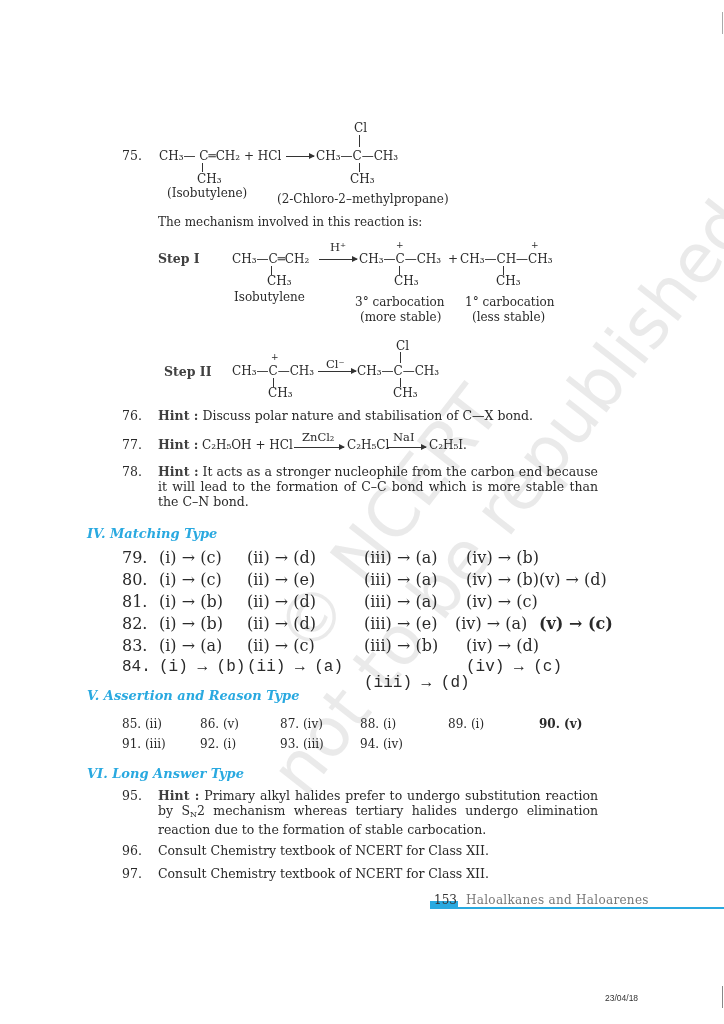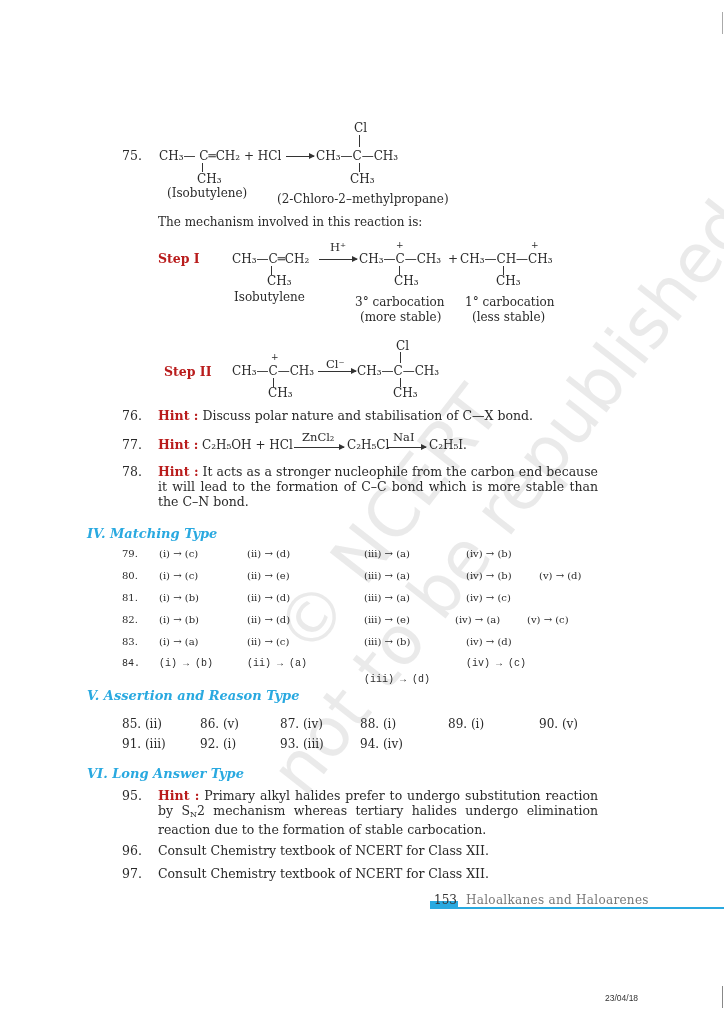--- a/index.html
+++ b/index.html
@@ -5,35 +5,35 @@
   html, body { margin: 0; padding: 0; }
   body {
     width: 724px; height: 1024px; position: relative; overflow: hidden;
     background: #ffffff; color: #2a2a2a;
     font-family: "DejaVu Serif", "Liberation Serif", serif;
     font-size: 12.5px;
   }
   .abs { position: absolute; }
   .num { position: absolute; left: 122px; }
   .txt { position: absolute; left: 158px; width: 440px; line-height: 15px; }
-  b { font-weight: bold; color: #b91c1c; }
+  b { font-weight: bold; color: #404040; }
   sub { font-size: 8px; vertical-align: -2px; }
   .chem { position: absolute; white-space: nowrap; font-size: 12px; }
   .vline { position: absolute; width: 1px; background: #333; }
   .arrow { position: absolute; height: 1px; background: #333; }
   .arrow::after {
     content: ""; position: absolute; right: -1px; top: -3px;
     border-left: 6px solid #333; border-top: 3.5px solid transparent; border-bottom: 3.5px solid transparent;
   }
   .small { font-size: 11.5px; }
   .section-title {
     position: absolute; left: 87px; color: #29a9e0; font-weight: bold; font-style: italic;
     font-size: 13px;
   }
-  .row { position: absolute; left: 122px; width: 480px; height: 16px; font-size: 10px; }
+  .row { position: absolute; left: 122px; width: 480px; height: 16px; font-size: 16px; }
   .row span { position: absolute; white-space: nowrap; }
   .ar-grid { position: absolute; font-size: 12px; }
   .ar-grid span { position: absolute; white-space: nowrap; }
   .watermark {
     position: absolute; color: rgba(180,180,180,0.28); font-family: "DejaVu Sans", sans-serif;
     font-size: 68px; white-space: nowrap; transform-origin: left top; pointer-events: none;
   }
   .footer-bar { position: absolute; left: 430px; top: 907px; width: 294px; height: 2px; background: #29a9e0; }
   .footer-num-bg { position: absolute; left: 430px; top: 901px; width: 28px; height: 8px; background: #29a9e0; }
 </style>
@@ -144,21 +144,21 @@
     <span style="left:242px;">(iii) → (a)</span>
     <span style="left:344px;">(iv) → (c)</span>
     <span style="left:417px;"></span>
   </div>
   <div class="row" style="top:614px;">
     <span style="left:0;">82.</span>
     <span style="left:37px;">(i) → (b)</span>
     <span style="left:125px;">(ii) → (d)</span>
     <span style="left:242px;">(iii) → (e)</span>
     <span style="left:333px;text-align:center;">(iv) → (a)</span>
-    <span style="left:405px;">(v) → (c)</span>
+    <span style="left:417px;font-weight:bold;">(v) → (c)</span>
   </div>
   <div class="row" style="top:636px;">
     <span style="left:0;">83.</span>
     <span style="left:37px;">(i) → (a)</span>
     <span style="left:125px;">(ii) → (c)</span>
     <span style="left:242px;">(iii) → (b)</span>
     <span style="left:344px;">(iv) → (d)</span>
     <span style="left:417px;"></span>
   </div>
   <div class="row" style="top:658px;font-family:Liberation Mono, monospace;">
@@ -171,21 +171,21 @@
   </div>
 </div>
 
 <div class="section-title" style="top:688px;">V. Assertion and Reason Type</div>
 <div class="ar-grid" style="left:122px; top:717px;">
   <span style="left:0; top:0;">85. (ii)</span>
   <span style="left:78px; top:0;">86. (v)</span>
   <span style="left:158px; top:0;">87. (iv)</span>
   <span style="left:238px; top:0;">88. (i)</span>
   <span style="left:326px; top:0;">89. (i)</span>
-  <span style="left:417px; top:0;">90. (v)</span>
+  <span style="left:417px; top:0;font-weight:bold;">90. (v)</span>
   <span style="left:0; top:20px;">91. (iii)</span>
   <span style="left:78px; top:20px;">92. (i)</span>
   <span style="left:158px; top:20px;">93. (iii)</span>
   <span style="left:238px; top:20px;">94. (iv)</span>
 </div>
 
 <div class="section-title" style="top:766px;">VI. Long Answer Type</div>
 <div>
   <span class="num" style="top:788px;">95.</span>
   <div class="txt" style="top:788px; text-align: justify;">

